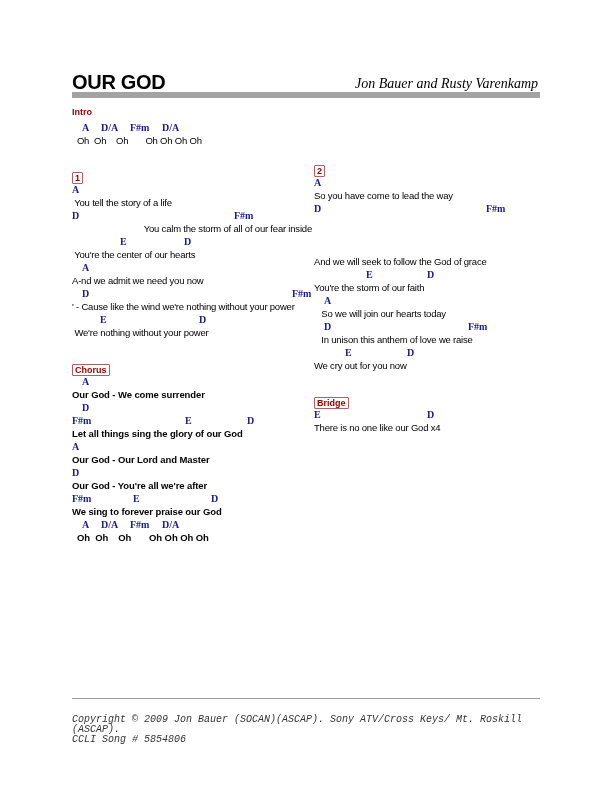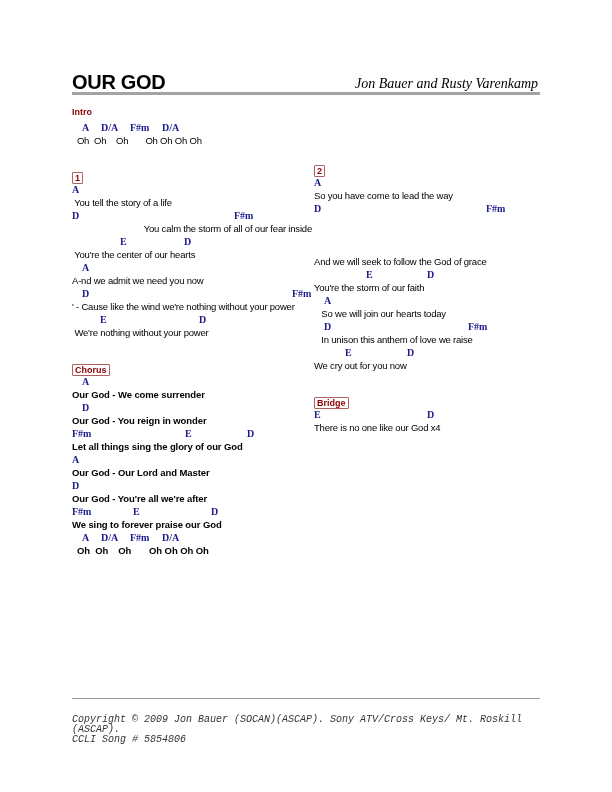--- a/index.html
+++ b/index.html
@@ -1,18 +1,18 @@
 <!DOCTYPE html>
 <html><head>
 <meta charset="utf-8">
 <style>
   html, body { margin: 0; padding: 0; background: #ffffff; }
   body { width: 612px; height: 792px; position: relative; overflow: hidden; font-family: "Liberation Sans", sans-serif; color: #000; }
 
-  .header { position: absolute; left: 72px; top: 72px; width: 468px; height: 20px; border-bottom: 3px solid #a3a3a3; }
+  .header { position: absolute; left: 72px; top: 72px; width: 468px; height: 20px; border-bottom: 6px solid #a3a3a3; }
   .title { position: absolute; left: 0; top: 0; font-family: "Liberation Sans", sans-serif; font-weight: bold; font-size: 20px; line-height: 20px; letter-spacing: -0.3px; }
   .authors { position: absolute; right: 2px; top: 6px; font-family: "Liberation Serif", serif; font-style: italic; font-size: 14px; line-height: 12px; }
 
   .col { position: absolute; }
   .col.left { left: 72px; top: 106px; width: 240px; }
   .col.right { left: 314px; top: 160px; width: 230px; }
 
   .section { position: relative; }
   .label-plain { color: #8b0000; font-weight: bold; font-size: 9px; line-height: 12px; height: 12px; }
   .label-box { display: inline-block; color: #8b0000; font-weight: bold; font-size: 9px; line-height: 10px; border: 1px solid #b06060; padding: 0 2px; border-radius: 1px; background: #fff; }
@@ -107,21 +107,20 @@
         <div class="line">
           <div class="chords">
             <span style="left: 10px;">A</span>
           </div>
           <div class="lyric bold" style="white-space: pre;">Our God - We come surrender</div>
         </div>
         <div class="line">
           <div class="chords">
             <span style="left: 10px;">D</span>
           </div>
-          <div class="lyric bold" style="white-space: pre;">Our God - You reign in wonder</div>
         </div>
         <div class="line">
           <div class="chords">
             <span style="left: 0px;">F#m</span>
             <span style="left: 113px;">E</span>
             <span style="left: 175px;">D</span>
           </div>
           <div class="lyric bold" style="white-space: pre;">Let all things sing the glory of our God</div>
         </div>
         <div class="line">

